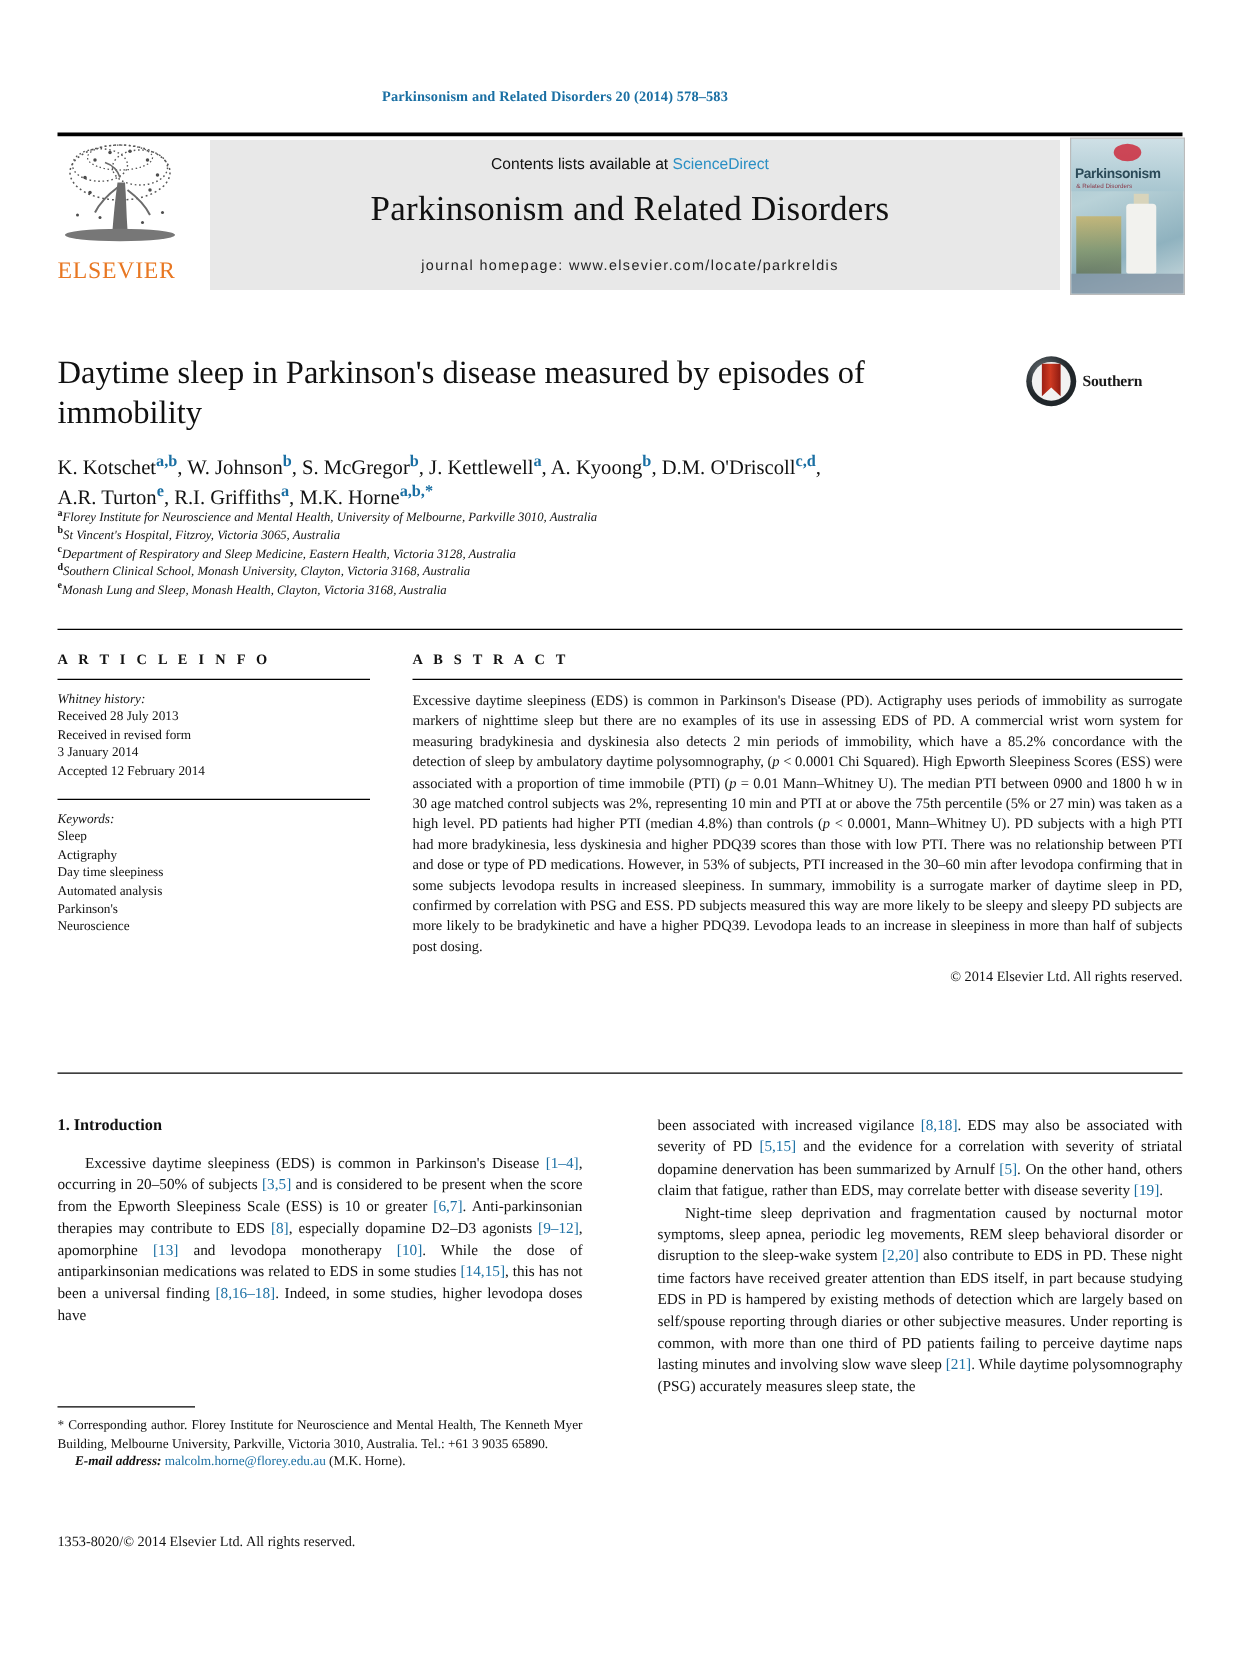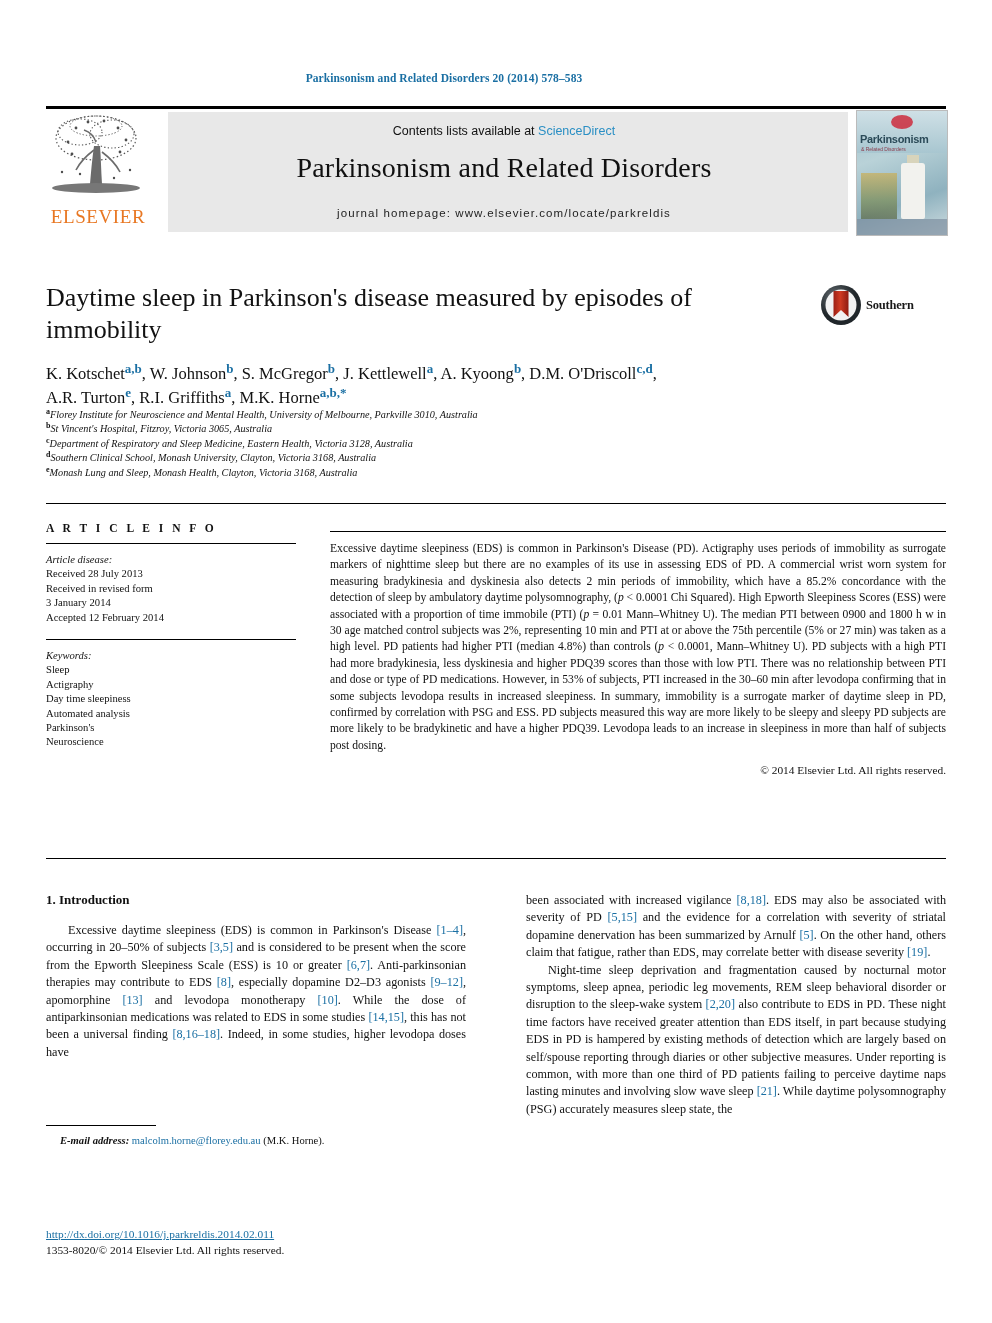--- a/index.html
+++ b/index.html
@@ -58,21 +58,21 @@
     position: absolute;
     left: 4px; top: 0;
     width: 96px;
     height: 92px;
     overflow: hidden;
   }
   .elsevier-word {
     position: absolute;
     left: 0; top: 94px;
     width: 104px;
-    text-align: center;
+    text-align: left;
     font-family: "Liberation Serif", serif;
     font-size: 19px;
     letter-spacing: .6px;
     color: #E87722;
     font-weight: normal;
   }
   .contents-band {
     position: absolute;
     left: 122px; top: 6px;
     width: 680px;
@@ -466,55 +466,56 @@
       <div><sup>d</sup>Southern Clinical School, Monash University, Clayton, Victoria 3168, Australia</div>
       <div><sup>e</sup>Monash Lung and Sleep, Monash Health, Clayton, Victoria 3168, Australia</div>
     </div>
 
   <div class="hr-top"></div>
 
   <div class="info-col">
     <div class="sec-head">A R T I C L E   I N F O</div>
     <div class="thin-rule"></div>
     <div class="info-body">
-      <span class="it">Article disease:</span><br>
+      <span class="it">Whitney history:</span><br>
       <span id="history"><span>Received 28 July 2013</span><br><span>Received in revised form</span><br><span>3 January 2014</span><br><span>Accepted 12 February 2014</span></span>
     </div>
     <div class="kw-rule"></div>
     <div class="info-body">
       <span class="it">Keywords:</span><br>
       <span id="keywords"><span>Sleep</span><br><span>Actigraphy</span><br><span>Day time sleepiness</span><br><span>Automated analysis</span><br><span>Parkinson's</span><br><span>Neuroscience</span></span>
     </div>
   </div>
 
   <div class="abstract-col">
+    <div class="sec-head">A B S T R A C T</div>
     <div class="thin-rule"></div>
     <div class="abstract-body" id="abstractText">Excessive daytime sleepiness (EDS) is common in Parkinson's Disease (PD). Actigraphy uses periods of immobility as surrogate markers of nighttime sleep but there are no examples of its use in assessing EDS of PD. A commercial wrist worn system for measuring bradykinesia and dyskinesia also detects 2 min periods of immobility, which have a 85.2% concordance with the detection of sleep by ambulatory daytime polysomnography, (<i>p</i> &lt; 0.0001 Chi Squared). High Epworth Sleepiness Scores (ESS) were associated with a proportion of time immobile (PTI) (<i>p</i> = 0.01 Mann–Whitney U). The median PTI between 0900 and 1800 h w in 30 age matched control subjects was 2%, representing 10 min and PTI at or above the 75th percentile (5% or 27 min) was taken as a high level. PD patients had higher PTI (median 4.8%) than controls (<i>p</i> &lt; 0.0001, Mann–Whitney U). PD subjects with a high PTI had more bradykinesia, less dyskinesia and higher PDQ39 scores than those with low PTI. There was no relationship between PTI and dose or type of PD medications. However, in 53% of subjects, PTI increased in the 30–60 min after levodopa confirming that in some subjects levodopa results in increased sleepiness. In summary, immobility is a surrogate marker of daytime sleep in PD, confirmed by correlation with PSG and ESS. PD subjects measured this way are more likely to be sleepy and sleepy PD subjects are more likely to be bradykinetic and have a higher PDQ39. Levodopa leads to an increase in sleepiness in more than half of subjects post dosing.</div>
     <div class="copyright">© 2014 Elsevier Ltd. All rights reserved.</div>
   </div>
 
   <div class="hr-bottom"></div>
 
   <div class="col-left">
     <div class="body-head">1.  Introduction</div>
     <p class="body-p" id="bodyL1">Excessive daytime sleepiness (EDS) is common in Parkinson's Disease <a class="ref" href="#">[1–4]</a>, occurring in 20–50% of subjects <a class="ref" href="#">[3,5]</a> and is considered to be present when the score from the Epworth Sleepiness Scale (ESS) is 10 or greater <a class="ref" href="#">[6,7]</a>. Anti-parkinsonian therapies may contribute to EDS <a class="ref" href="#">[8]</a>, especially dopamine D2–D3 agonists <a class="ref" href="#">[9–12]</a>, apomorphine <a class="ref" href="#">[13]</a> and levodopa monotherapy <a class="ref" href="#">[10]</a>. While the dose of antiparkinsonian medications was related to EDS in some studies <a class="ref" href="#">[14,15]</a>, this has not been a universal finding <a class="ref" href="#">[8,16–18]</a>. Indeed, in some studies, higher levodopa doses have</p>
   </div>
 
   <div class="col-right">
     <p class="body-p" style="text-indent:0" id="bodyR1">been associated with increased vigilance <a class="ref" href="#">[8,18]</a>. EDS may also be associated with severity of PD <a class="ref" href="#">[5,15]</a> and the evidence for a correlation with severity of striatal dopamine denervation has been summarized by Arnulf <a class="ref" href="#">[5]</a>. On the other hand, others claim that fatigue, rather than EDS, may correlate better with disease severity <a class="ref" href="#">[19]</a>.</p>
     <p class="body-p" id="bodyR2">Night-time sleep deprivation and fragmentation caused by nocturnal motor symptoms, sleep apnea, periodic leg movements, REM sleep behavioral disorder or disruption to the sleep-wake system <a class="ref" href="#">[2,20]</a> also contribute to EDS in PD. These night time factors have received greater attention than EDS itself, in part because studying EDS in PD is hampered by existing methods of detection which are largely based on self/spouse reporting through diaries or other subjective measures. Under reporting is common, with more than one third of PD patients failing to perceive daytime naps lasting minutes and involving slow wave sleep <a class="ref" href="#">[21]</a>. While daytime polysomnography (PSG) accurately measures sleep state, the</p>
   </div>
 
   <div class="footnote">
     <div class="foot-rule"></div>
+    <div class="foot-text">* Corresponding author. Florey Institute for Neuroscience and Mental Health, The Kenneth Myer Building, Melbourne University, Parkville, Victoria 3010, Australia. Tel.: +61 3 9035 65890.</div>
     <div class="foot-text" style="text-indent:14px">
       <span class="it">E-mail address:</span>
       <span class="mail">malcolm.horne@florey.edu.au</span>
       <span>(M.K. Horne).</span>
     </div>
   </div>
 
   <div class="doi-block">
-    <div class="doi-link">http://dx.doi.org/10.1016/j.parkreldis.2014.02.011</div>
     <div class="issn">1353-8020/© 2014 Elsevier Ltd. All rights reserved.</div>
   </div>
 
 </div>
 
 </body></html>

